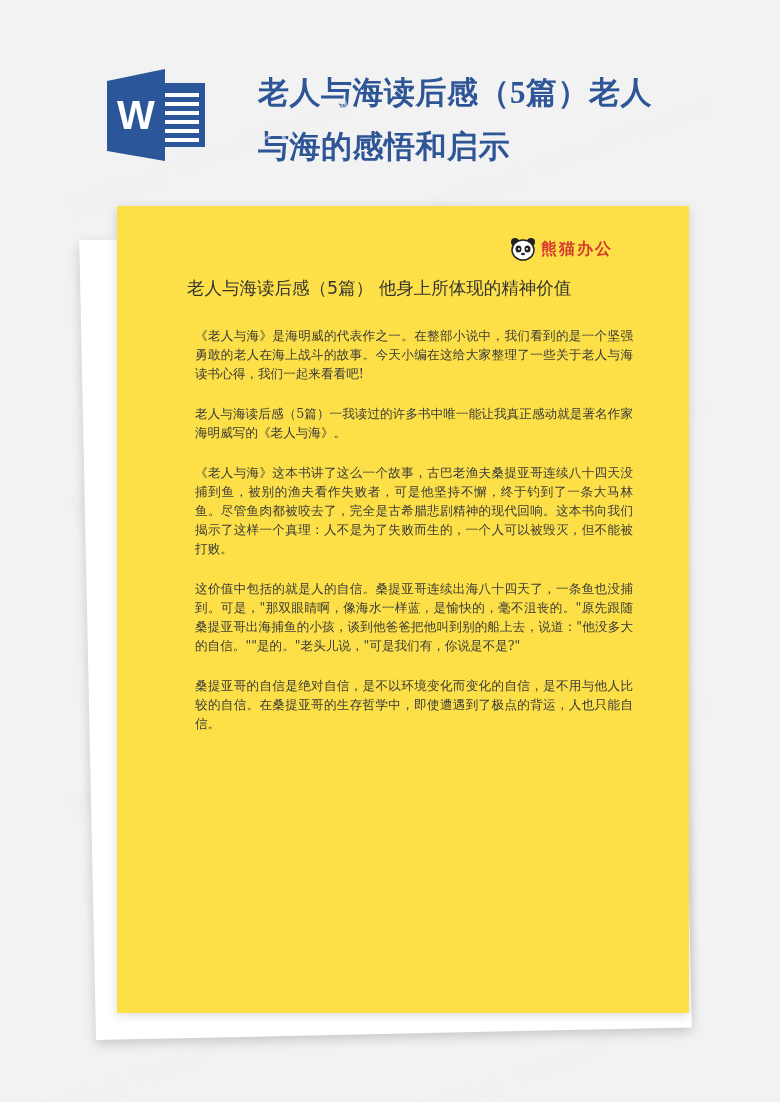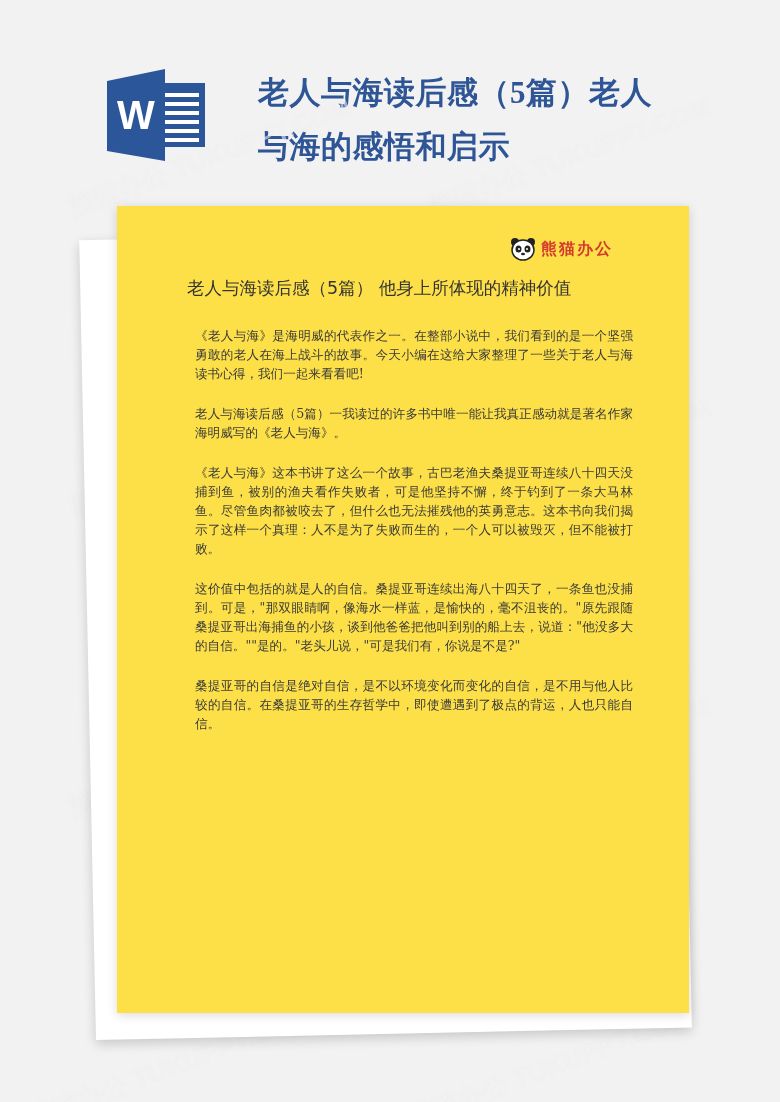--- a/index.html
+++ b/index.html
@@ -95,17 +95,17 @@
       <ellipse cx="13" cy="17" rx="2" ry="1.2" fill="#222"></ellipse>
     </svg>
     <span class="brand-text">熊猫办公</span>
   </div>
 
   <div class="doc-title">老人与海读后感（5篇） 他身上所体现的精神价值</div>
 
   <div class="body-text">
     <p>《老人与海》是海明威的代表作之一。在整部小说中，我们看到的是一个坚强勇敢的老人在海上战斗的故事。今天小编在这给大家整理了一些关于老人与海读书心得，我们一起来看看吧!</p>
     <p>老人与海读后感（5篇）一我读过的许多书中唯一能让我真正感动就是著名作家海明威写的《老人与海》。</p>
-    <p>《老人与海》这本书讲了这么一个故事，古巴老渔夫桑提亚哥连续八十四天没捕到鱼，被别的渔夫看作失败者，可是他坚持不懈，终于钓到了一条大马林鱼。尽管鱼肉都被咬去了，但什么也无法摧残他的英勇意志。这本书向我们揭示了这样一个真理：人不是为了失败而生的，一个人可以被毁灭，但不能被打败。</p>
+    <p>《老人与海》这本书讲了这么一个故事，古巴老渔夫桑提亚哥连续八十四天没捕到鱼，被别的渔夫看作失败者，可是他坚持不懈，终于钓到了一条大马林鱼。尽管鱼肉都被咬去了，完全是古希腊悲剧精神的现代回响。这本书向我们揭示了这样一个真理：人不是为了失败而生的，一个人可以被毁灭，但不能被打败。</p>
     <p>这价值中包括的就是人的自信。桑提亚哥连续出海八十四天了，一条鱼也没捕到。可是，"那双眼睛啊，像海水一样蓝，是愉快的，毫不沮丧的。"原先跟随桑提亚哥出海捕鱼的小孩，谈到他爸爸把他叫到别的船上去，说道："他没多大的自信。""是的。"老头儿说，"可是我们有，你说是不是?"</p>
     <p>桑提亚哥的自信是绝对自信，是不以环境变化而变化的自信，是不用与他人比较的自信。在桑提亚哥的生存哲学中，即使遭遇到了极点的背运，人也只能自信。</p>
   </div>
 </div>
 
 </body></html>

